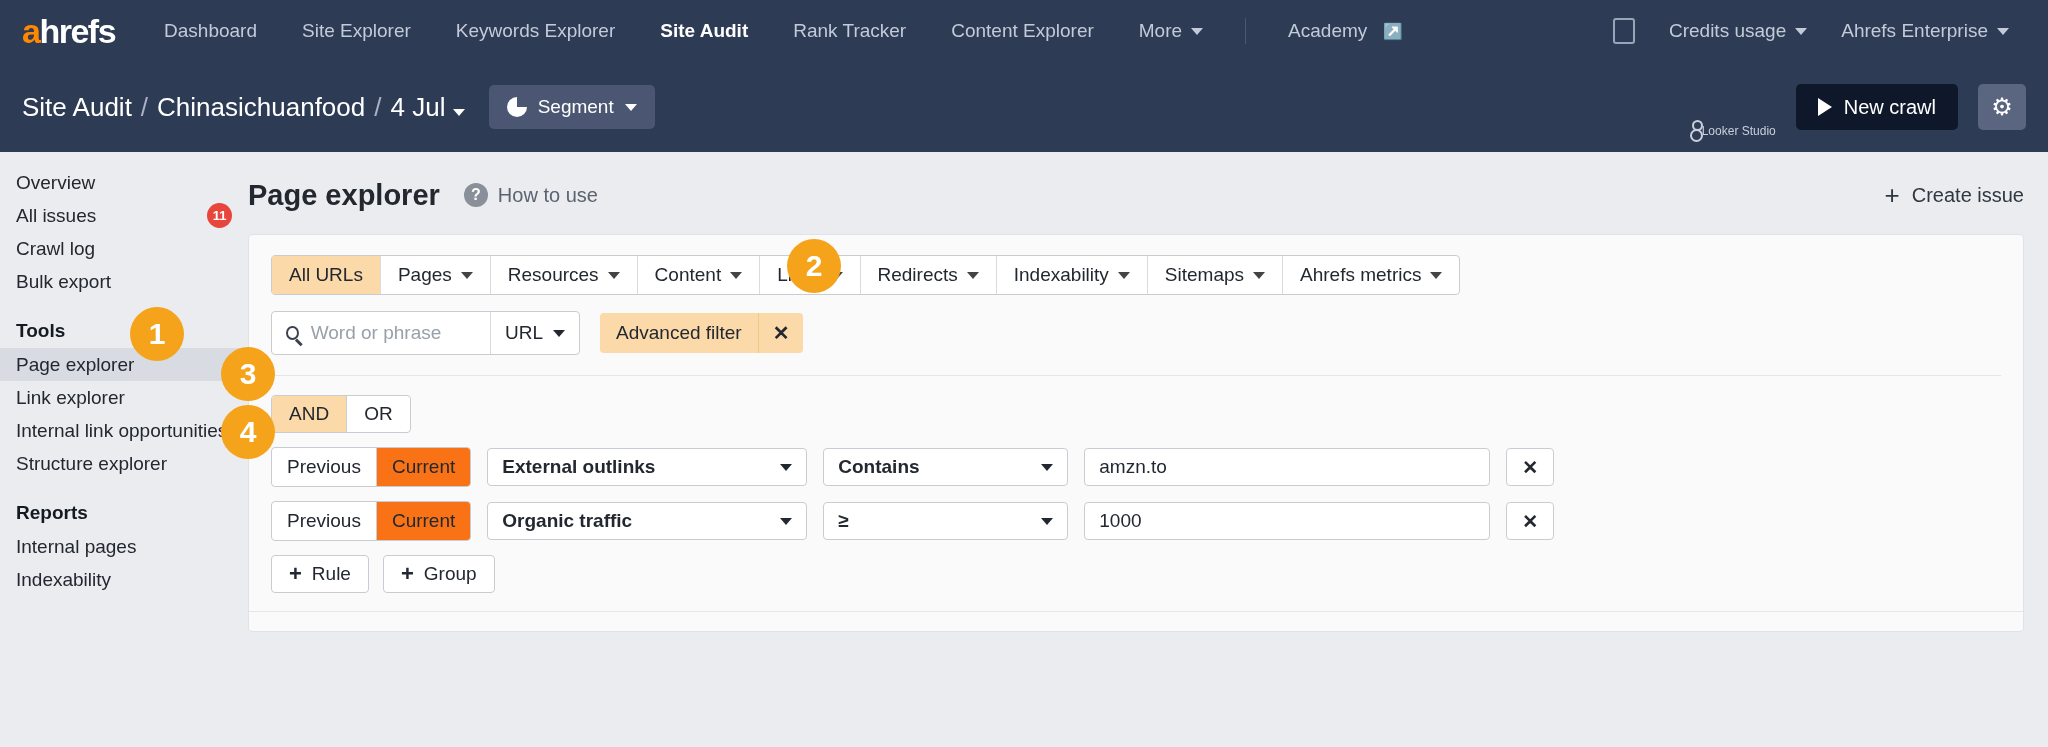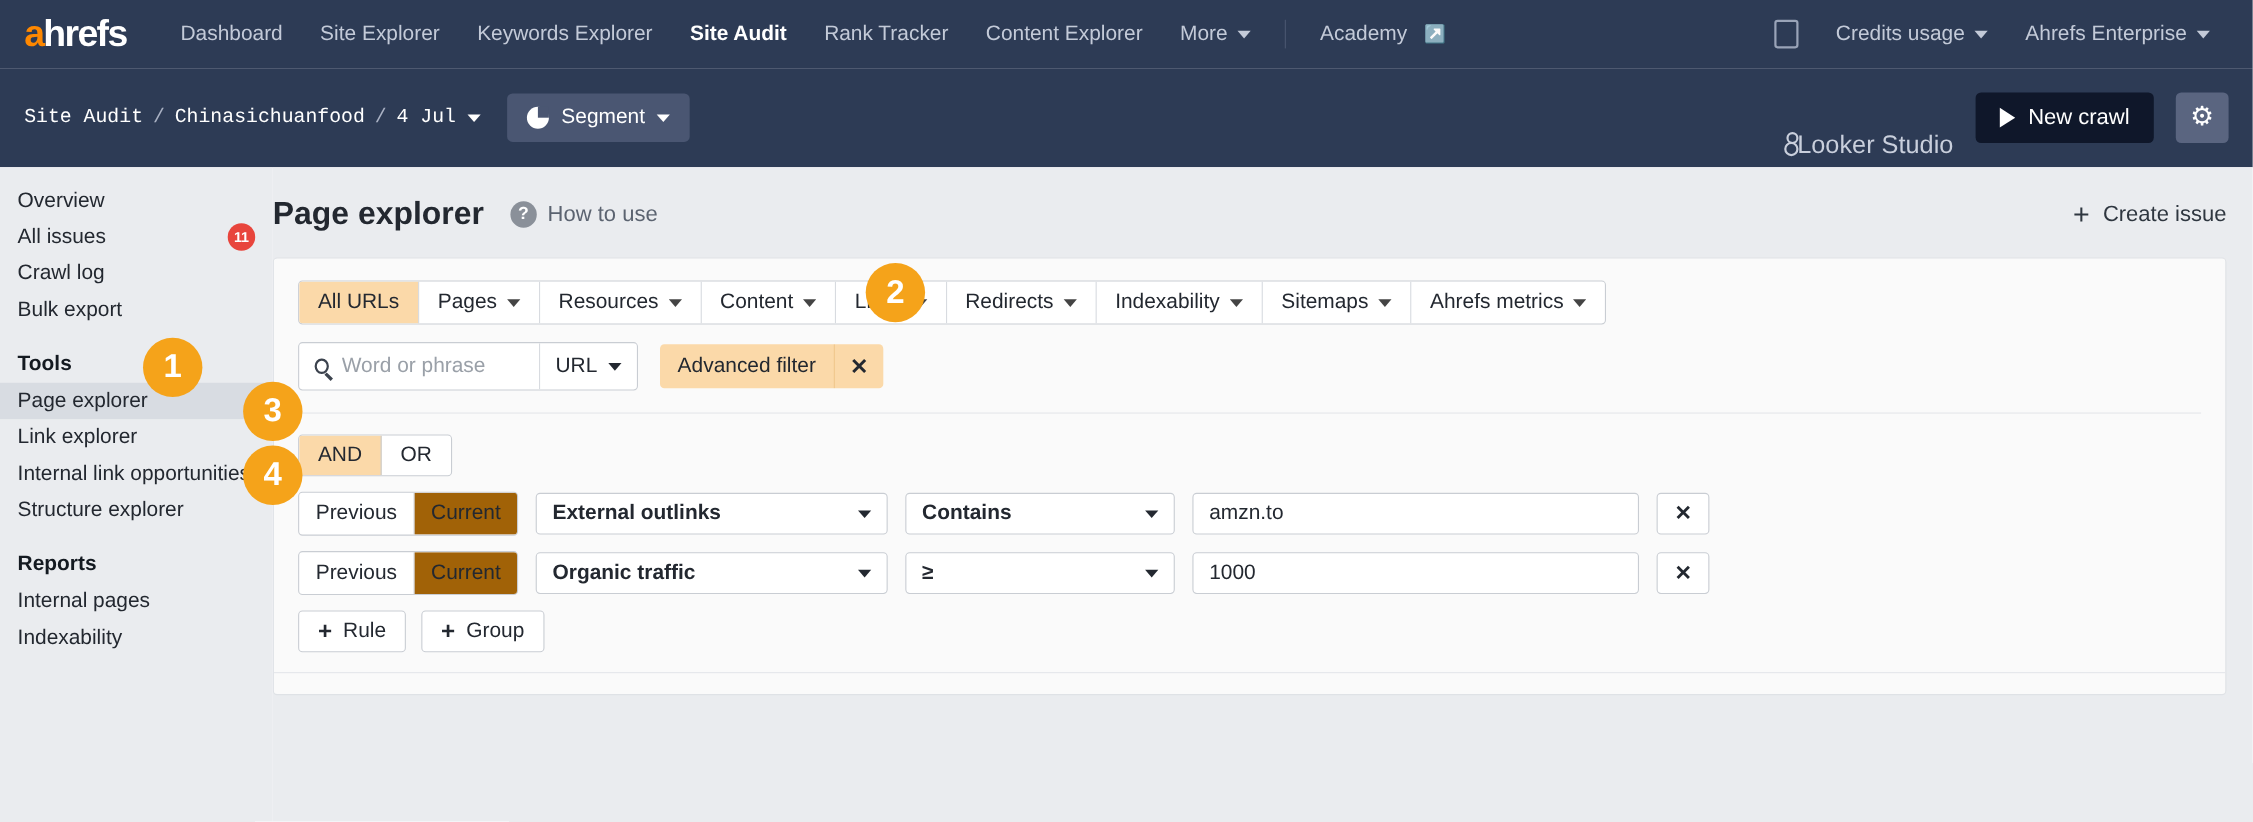--- a/index.html
+++ b/index.html
@@ -11,49 +11,49 @@
   body { position: relative; }
 
   
   .topnav {
     height: 62px; background: #2d3b55;
     display: flex; align-items: center; padding: 0 22px;
     color: #c7cdd9;
   }
   .logo { font-size: 34px; font-weight: bold; letter-spacing: -1.5px; color:#fff; margin-right: 32px; display:flex; align-items:center;}
   .logo .a { color: #ff8800; }
-  .navlinks { display: flex; align-items: center; gap: 0px; }
+  .navlinks { display: flex; align-items: center; gap: 11px; }
   .navlink {
     font-size: 19px; color: #c3cad8; padding: 0 17px; white-space: nowrap;
     display: flex; align-items: center; gap: 9px; cursor: pointer;
   }
   .navlink.active { color: #ffffff; font-weight: bold; }
   .navdivider { width:1px; height:26px; background:#4a5770; margin: 0 14px; }
   .caret { display:inline-block; width:0;height:0;border-left:6px solid transparent;border-right:6px solid transparent;border-top:7px solid currentColor; }
   .topnav .right { margin-left:auto; display:flex; align-items:center; }
   .extlink { display:inline-block; margin-left:7px; font-size:16px; }
   .screen-icon { width:22px;height:26px;border:2.5px solid #9aa4b8;border-radius:3px;display:inline-block;position:relative; }
 
   
   .crumbbar {
     height: 90px; background: #2d3b55; display:flex; align-items:center;
     padding: 0 22px; color:#fff;
   }
-  .crumb { font-size: 18px; color:#ffffff; white-space:nowrap;font-family:Liberation Mono, monospace; }
+  .crumb { font-size: 26px; color:#ffffff; white-space:nowrap; }
   .crumb .sep { color:#aab2c4; margin: 0 9px; }
   .crumb .date { cursor:pointer; }
   .segbtn {
     margin-left: 24px; background:#4a5672; color:#fff; border-radius:5px;
     height:44px; display:flex; align-items:center; gap:11px; padding: 0 18px;
     font-size:19px; cursor:pointer;
   }
   .pie-icon { width:20px;height:20px;border-radius:50%;background:#fff;position:relative; }
   .pie-icon::after{content:"";position:absolute;right:0;top:0;width:10px;height:10px;background:#4a5672;}
   .crumbbar .right { margin-left:auto; display:flex; align-items:center; gap:20px; }
-  .looker { font-size:23px; color:#c9cfdc; display:flex; align-items:center; cursor:pointer;margin-top:48px;}
+  .looker { font-size:12px; color:#c9cfdc; display:flex; align-items:center; cursor:pointer;margin-top:48px;}
   .looker-icon{width:13px;height:22px;position:relative;display:inline-block;}
   .looker-icon::before{content:"";position:absolute;top:0;left:3px;width:7px;height:7px;border:2px solid #c9cfdc;border-radius:50%;}
   .looker-icon::after{content:"";position:absolute;bottom:0;left:1px;width:9px;height:9px;border:2px solid #c9cfdc;border-radius:50%;}
   .newcrawl {
     background:#0f172a; color:#fff; border-radius:5px; height:46px;
     display:flex;align-items:center;gap:12px;padding:0 22px;font-size:20px;cursor:pointer;
   }
   .play { width:0;height:0;border-top:9px solid transparent;border-bottom:9px solid transparent;border-left:14px solid #fff; }
   .gearbtn{background:#5a6580;border-radius:5px;width:48px;height:46px;display:flex;align-items:center;justify-content:center;cursor:pointer;}
   .gear{font-size:24px;color:#fff;line-height:1;}
@@ -114,21 +114,21 @@
   .advfilter .xbtn { padding: 0 14px; font-size:20px; font-weight:bold; color:#232830; border-left:1px solid #f0c78c; height:100%; display:flex;align-items:center;}
 
   .rule-area { margin-top: 20px; border-top:1px solid #e4e6ea; padding-top:19px; }
   .andor { display:flex; border:1px solid #c9cdd3; border-radius:4px; overflow:hidden; width:max-content; background:#fff;}
   .andor div { padding:0 17px; height:36px; display:flex;align-items:center;font-size:19px;color:#232830;cursor:pointer;}
   .andor .sel { background:#fbd9a9; border-right:1px solid #c9cdd3;}
 
   .rule { display:flex; align-items:center; gap:16px; margin-top:14px; }
   .pc { display:flex; border:1px solid #c9cdd3; border-radius:4px; overflow:hidden; background:#fff;}
   .pc div{padding:0 15px;height:38px;display:flex;align-items:center;font-size:19px;color:#232830;cursor:pointer;}
-  .pc .sel{background:#a16207;}
+  .pc .sel{background:#f97316;}
   .pc .prev{border-right:1px solid #c9cdd3;}
   .sel-box {
     border:1px solid #c9cdd3; border-radius:4px; background:#fff; height:38px;
     display:flex; align-items:center; justify-content:space-between; padding: 0 14px;
     font-size:19px; color:#232830; cursor:pointer;font-weight:bold;
   }
   .sel-field { width:320px; }
   .sel-op { width:245px; }
   .val-box {
     border:1px solid #c9cdd3; border-radius:4px; background:#fff; height:38px;

